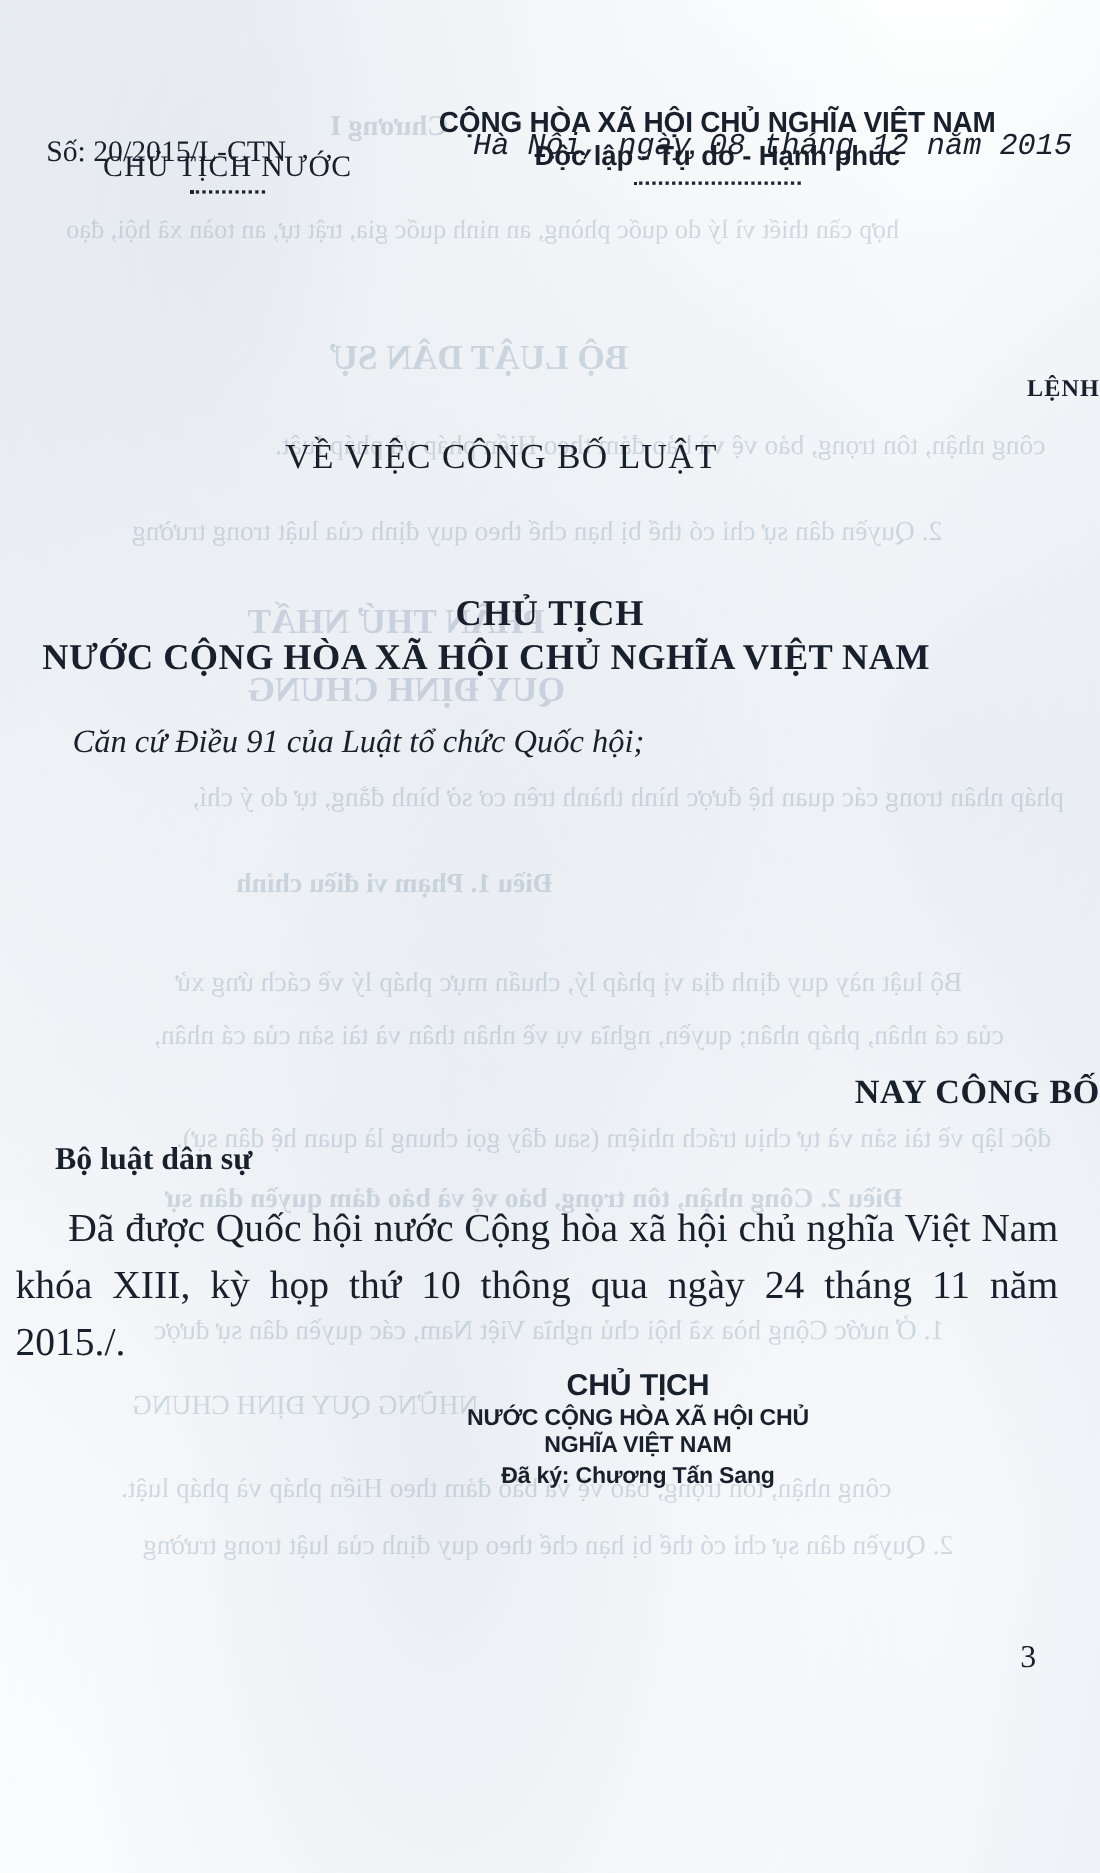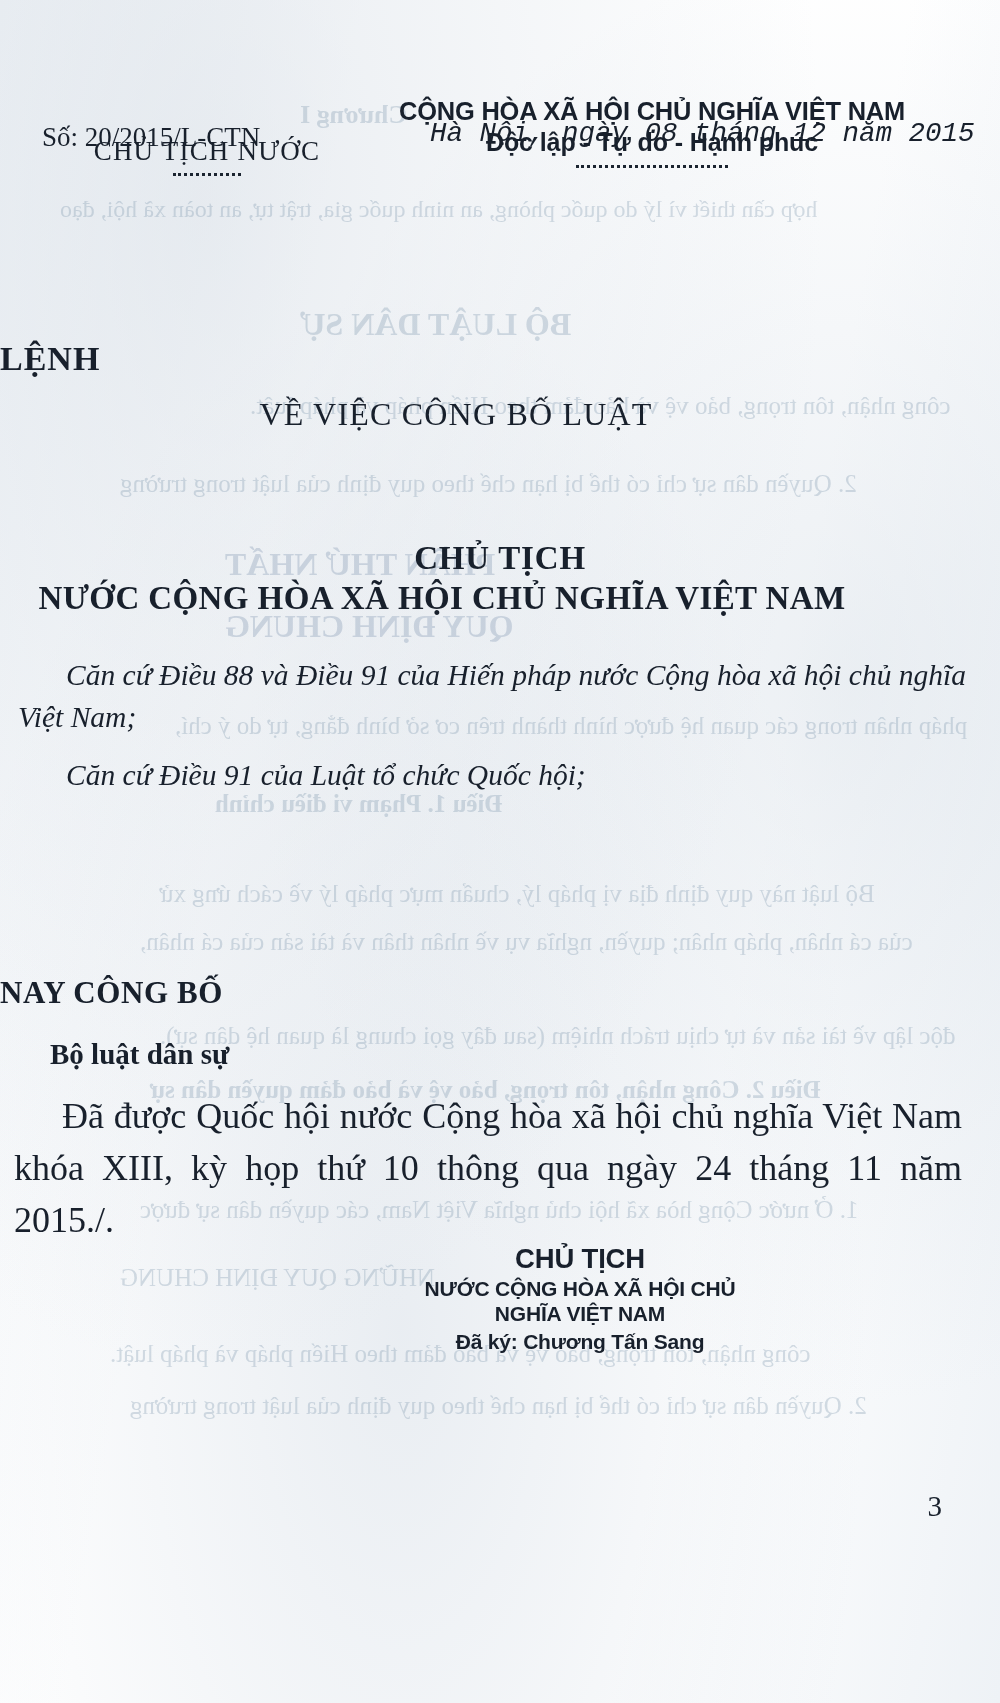--- a/index.html
+++ b/index.html
@@ -108,23 +108,23 @@
     font-style: italic;
     font-size: 27.5px;
     font-family: Liberation Mono, monospace;
   }
 
   
   .t-lenh {
     position: absolute;
     top: 340px;
     width: 1000px;
-    text-align: left;
-    font-weight: 700;
-    font-size: 34px;
+    text-align: right;
+    font-weight: 700;
+    font-size: 22px;
     letter-spacing: 1px;
   }
   .t-subtitle {
     position: absolute;
     top: 396px;
     width: 912px;
     text-align: center;
     font-size: 32px;
     letter-spacing: 1.2px;
   }
@@ -163,21 +163,21 @@
     padding: 0 34px 0 18px;
     text-indent: 48px;
     margin: 0 0 16px 0;
   }
   .p-italic.last { margin-bottom: 0; }
 
   .t-naycongbo {
     position: absolute;
     top: 975px;
     width: 1000px;
-    text-align: left;
+    text-align: right;
     font-weight: 700;
     font-size: 31px;
     letter-spacing: 0.6px;
   }
   .t-boluat {
     position: absolute;
     top: 1038px;
     left: 50px;
     font-weight: 700;
     font-size: 29px;
@@ -259,21 +259,20 @@
   <div class="t-no">Số: 20/2015/L-CTN</div>
   <div class="t-date">Hà Nội, ngày 08 tháng 12 năm 2015</div>
 
   <div class="t-lenh">LỆNH</div>
   <div class="t-subtitle">VỀ VIỆC CÔNG BỐ LUẬT</div>
 
   <div class="t-chutich">CHỦ TỊCH</div>
   <div class="t-nuoc">NƯỚC CỘNG HÒA XÃ HỘI CHỦ NGHĨA VIỆT NAM</div>
 
   <div class="body">
-    <p class="p-italic">Căn cứ Điều 88 và Điều 91 của Hiến pháp nước Cộng hòa xã hội chủ nghĩa Việt Nam;</p>
     <p class="p-italic">Căn cứ Điều 91 của Luật tổ chức Quốc hội;</p>
   </div>
 
   <div class="t-naycongbo">NAY CÔNG BỐ</div>
   <div class="t-boluat">Bộ luật dân sự</div>
   <div class="p-passed">Đã được Quốc hội nước Cộng hòa xã hội chủ nghĩa Việt Nam khóa XIII, kỳ họp thứ 10 thông qua ngày 24 tháng 11 năm 2015./.</div>
 
   <div class="sig">
     <div class="l1">CHỦ TỊCH</div>
     <div class="l2">NƯỚC CỘNG HÒA XÃ HỘI CHỦ</div>

